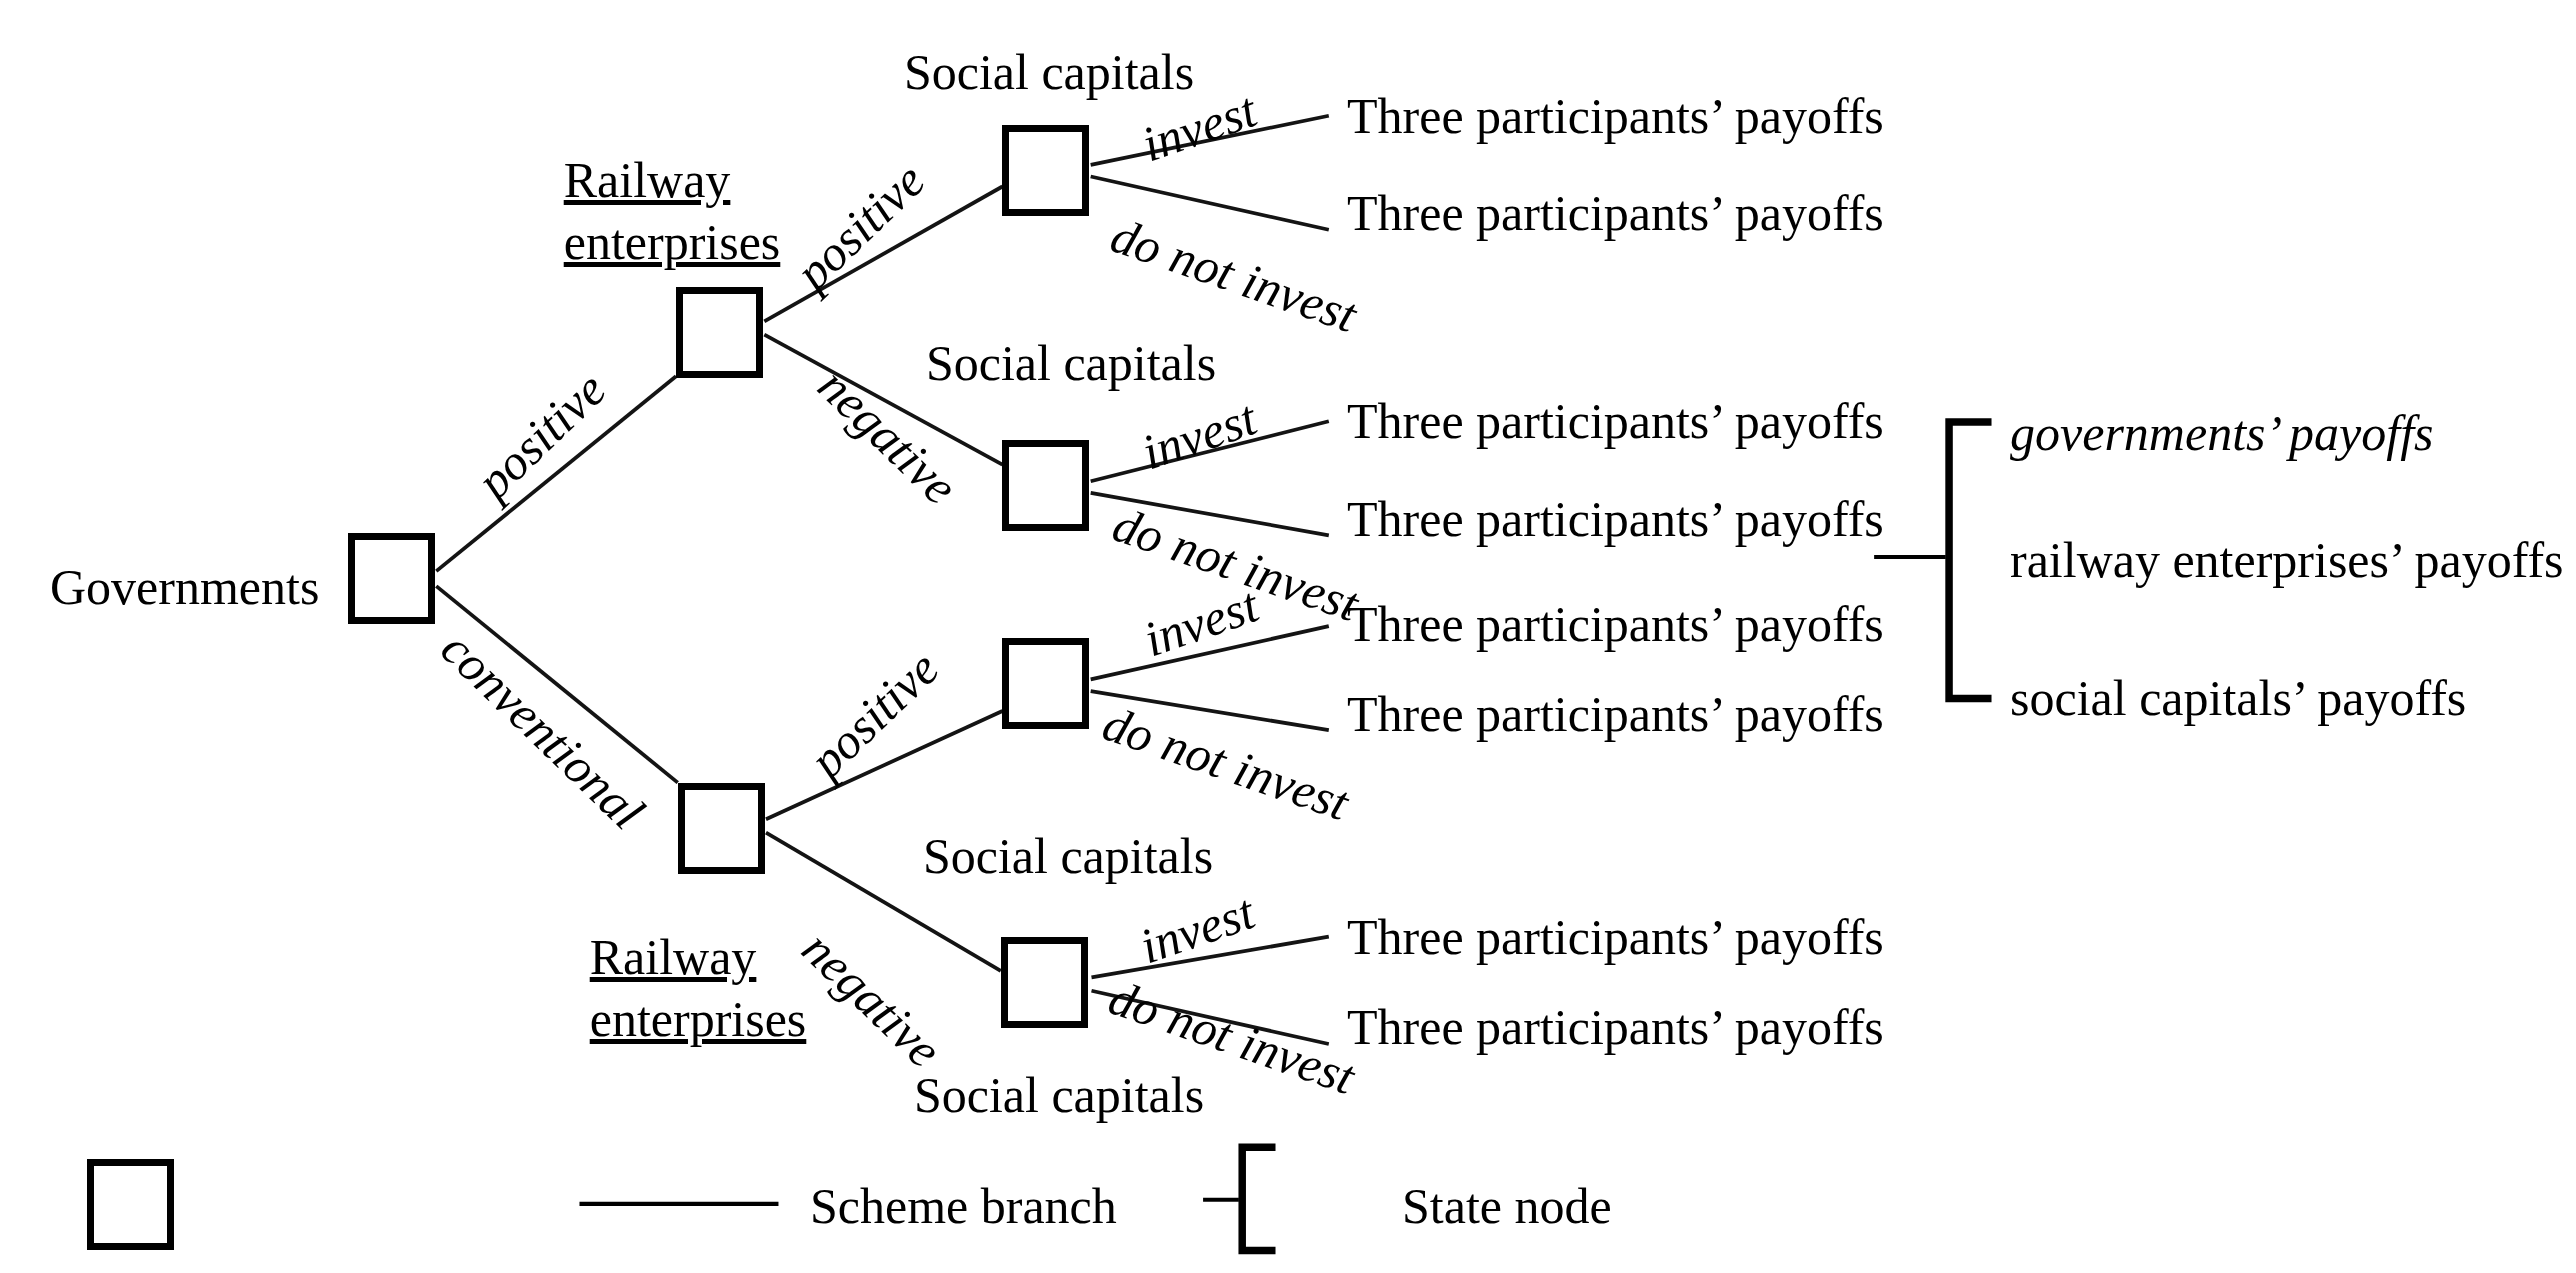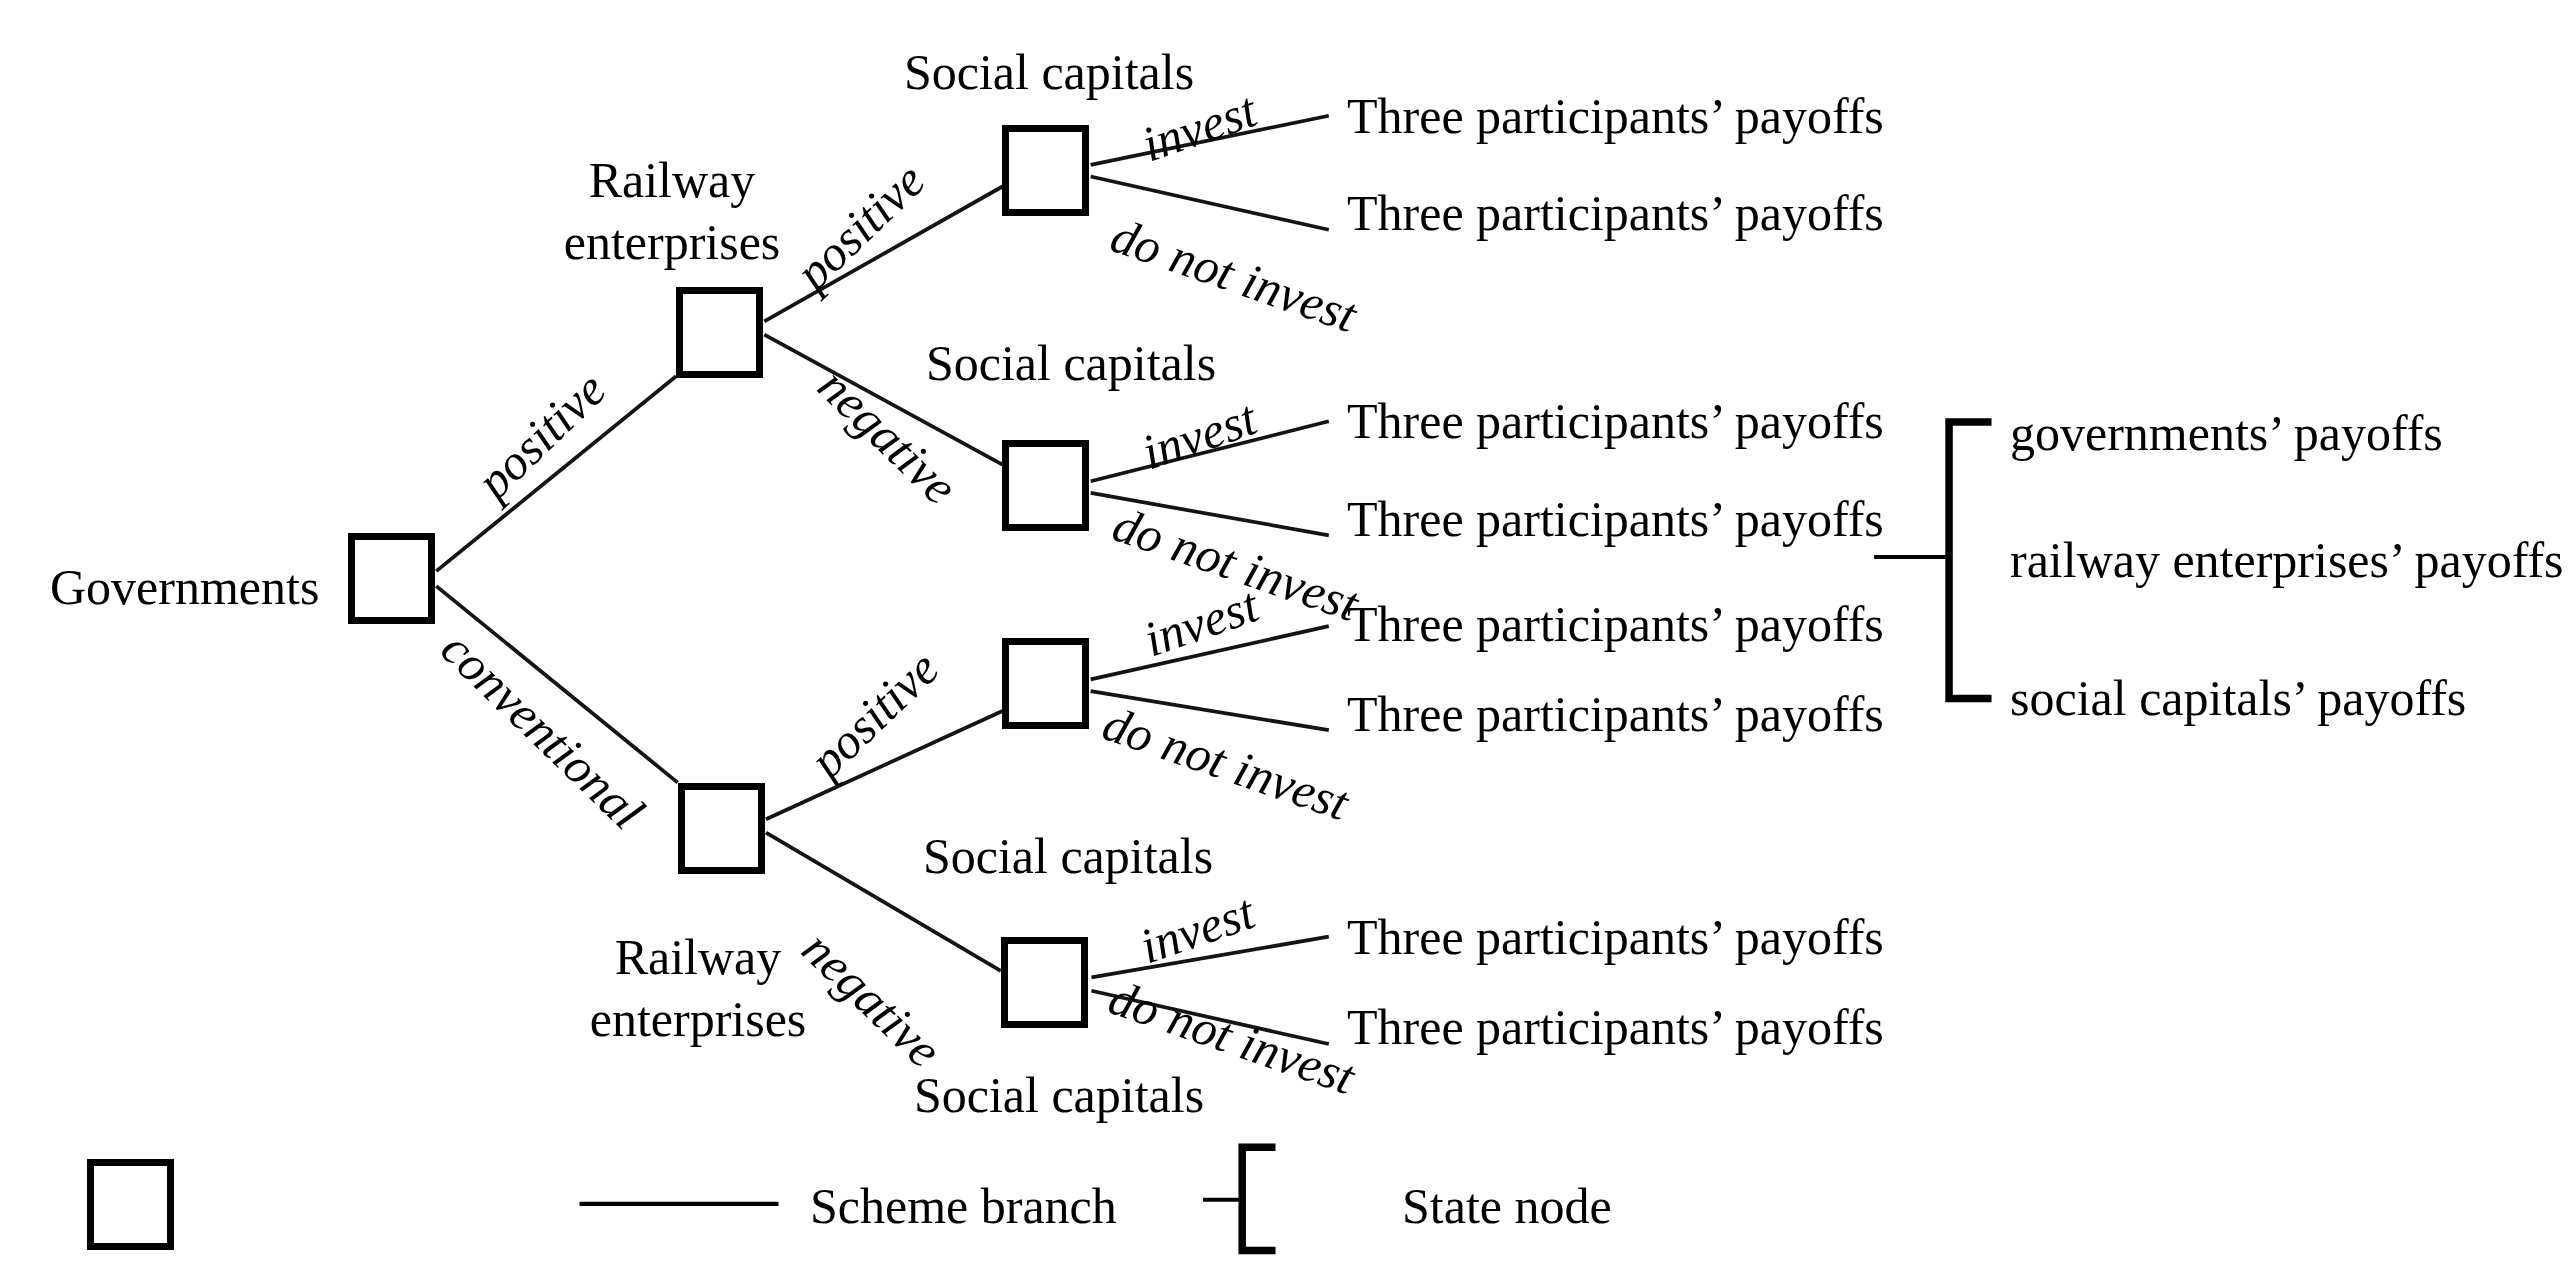--- a/index.html
+++ b/index.html
@@ -11,21 +11,21 @@
     color:#000;
     overflow:hidden;
   }
   .lbl{
     position:absolute;
     font-size:50px;
     line-height:1.0;
     white-space:nowrap;
     color:#000;
   }
-  .two{line-height:1.23;text-align:center;}
+  .two{line-height:1.23;text-decoration:underline;}
   .ctrx{transform:translateX(-50%);}
   .rot{
     font-style:italic;
     transform:translate(-50%,-50%) rotate(var(--a));
     transform-origin:center center;
   }
   .node{
     position:absolute;
     width:73px;height:77px;
     border:7.5px solid #000;
@@ -125,21 +125,21 @@
 
   <div class="lbl" style="left:1347px;top:91px;">Three participants’ payoffs</div>
   <div class="lbl" style="left:1347px;top:188px;">Three participants’ payoffs</div>
   <div class="lbl" style="left:1347px;top:396px;">Three participants’ payoffs</div>
   <div class="lbl" style="left:1347px;top:494px;">Three participants’ payoffs</div>
   <div class="lbl" style="left:1347px;top:599px;">Three participants’ payoffs</div>
   <div class="lbl" style="left:1347px;top:689px;">Three participants’ payoffs</div>
   <div class="lbl" style="left:1347px;top:912px;">Three participants’ payoffs</div>
   <div class="lbl" style="left:1347px;top:1002px;">Three participants’ payoffs</div>
 
-  <div class="lbl" style="left:2010px;top:408px;">governments’ payoffs</div>
+  <div class="lbl" style="left:2010px;top:408px;font-style:italic;">governments’ payoffs</div>
   <div class="lbl" style="left:2010px;top:535px;font-family:Liberation Serif, serif;">railway enterprises’ payoffs</div>
   <div class="lbl" style="left:2010px;top:673px;text-align:center;">social capitals’ payoffs</div>
 
   <div class="lbl" style="left:810px;top:1181px;">Scheme branch</div>
   <div class="lbl" style="left:1402px;top:1181px;">State node</div>
 
 </div>
 
 
 </body></html>

